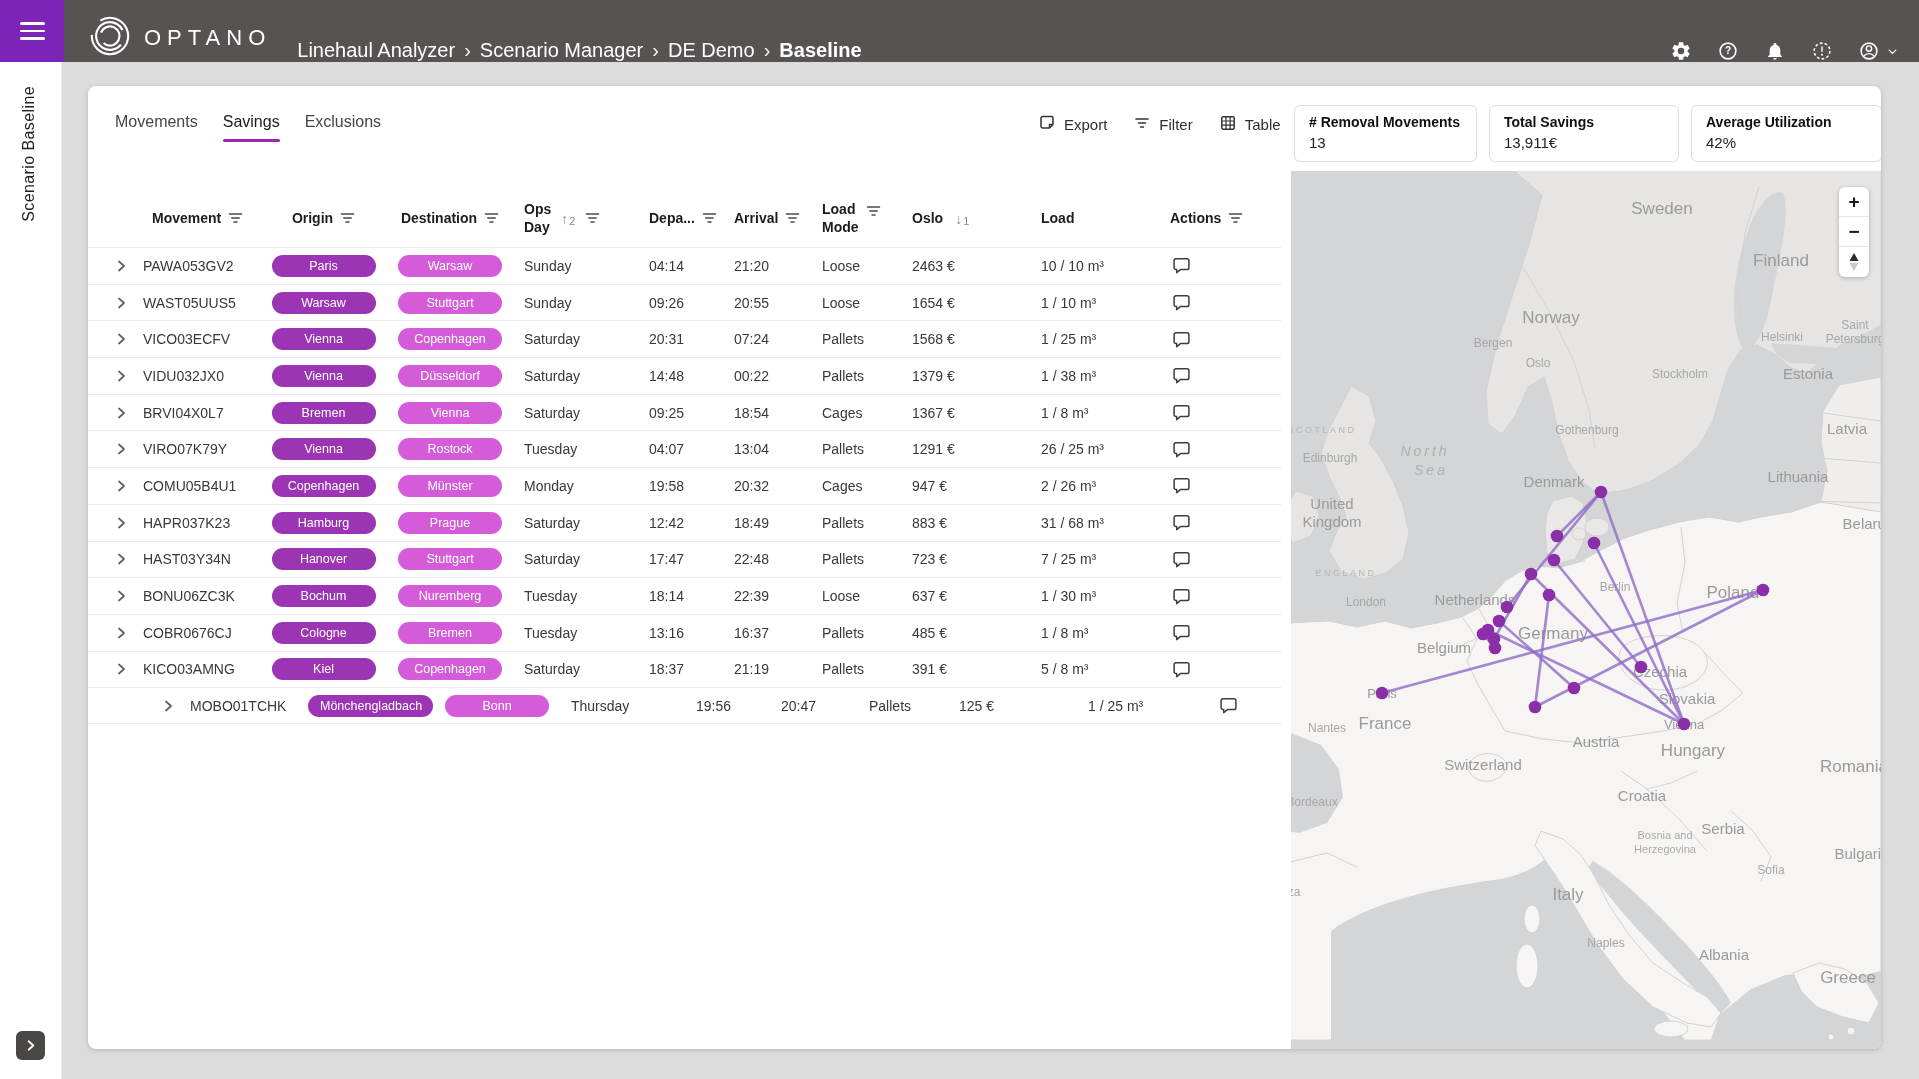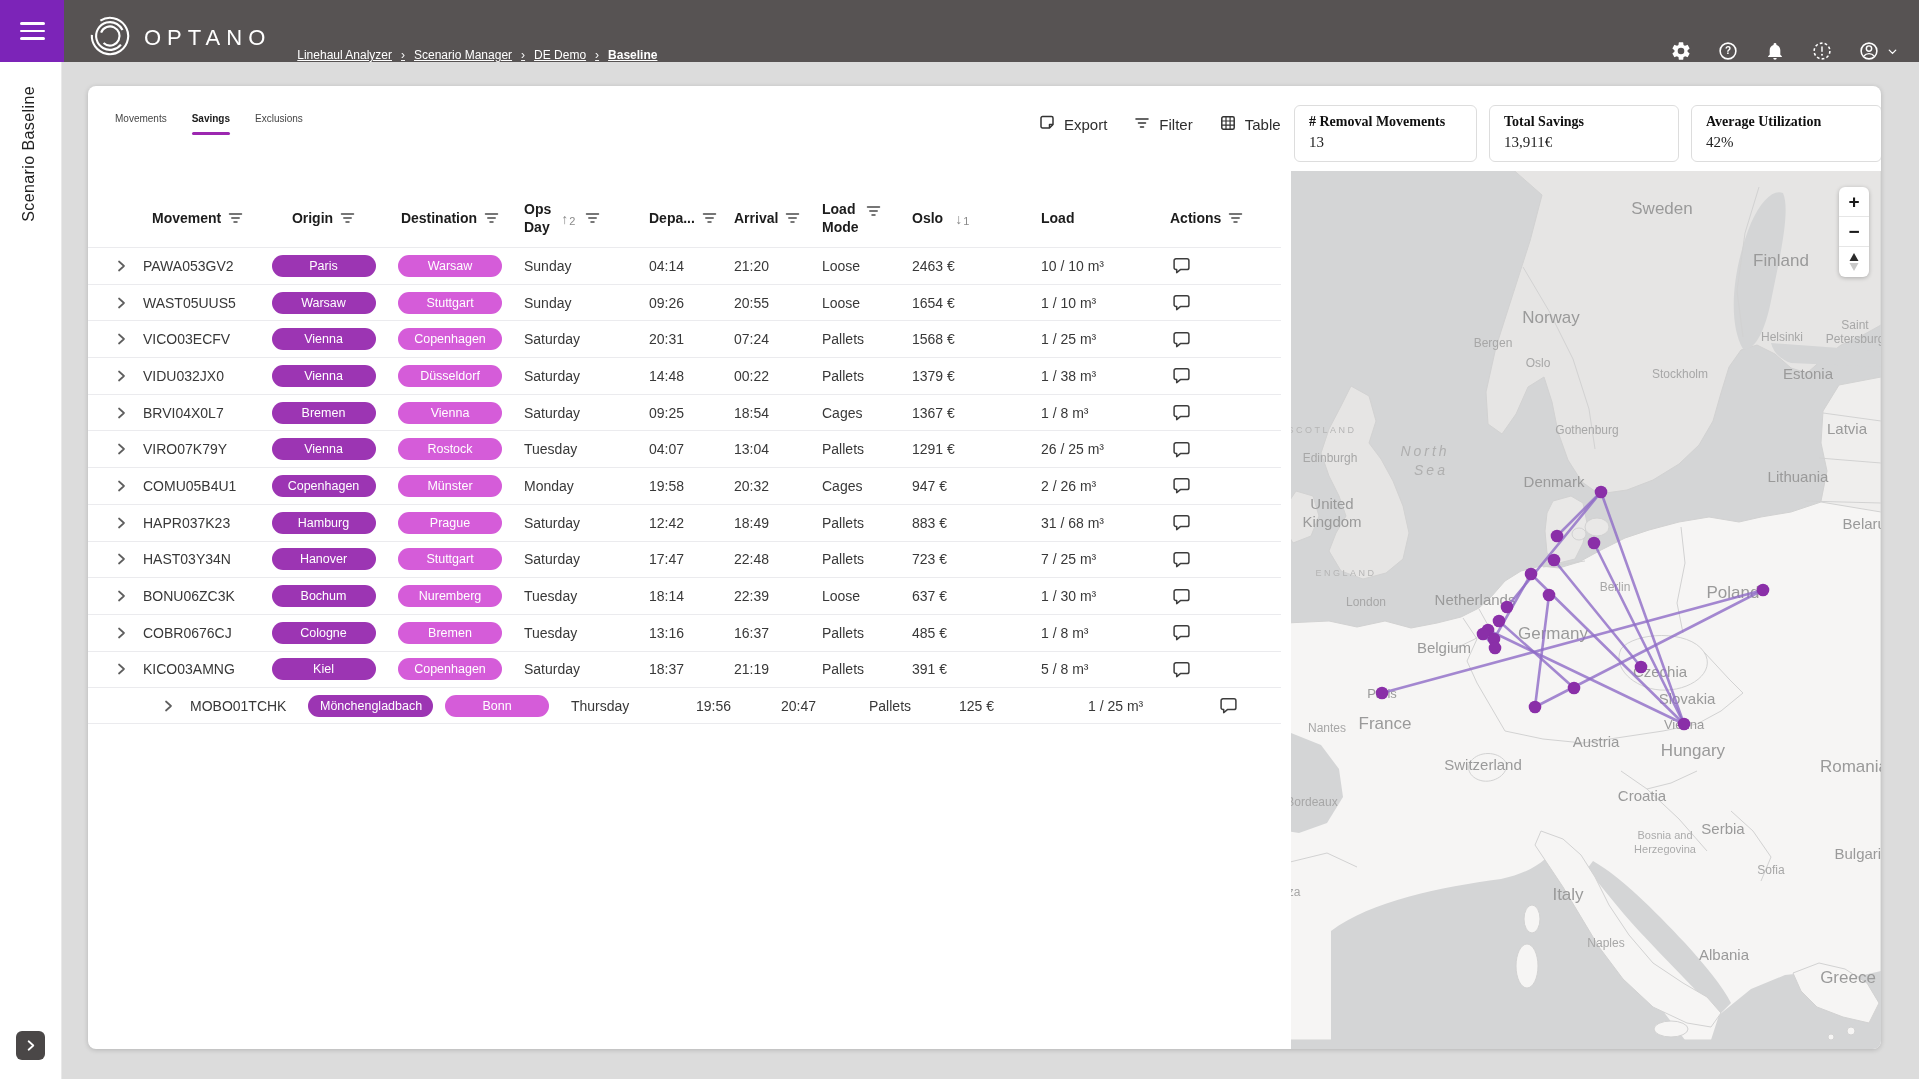--- a/index.html
+++ b/index.html
@@ -5,52 +5,52 @@
   html,body{margin:0;padding:0;width:1919px;height:1079px;overflow:hidden;
     font-family:"Liberation Sans","DejaVu Sans",sans-serif;background:#dcdcdc;position:relative;}
   *{box-sizing:border-box;}
 
   
   .topbar{position:absolute;left:0;top:0;width:1919px;height:62px;background:#575353;display:flex;align-items:flex-end;z-index:30;}
   .hamburger{width:64px;height:62px;background:#7c24b8;display:flex;flex-direction:column;justify-content:center;align-items:center;gap:5px;cursor:pointer;flex:0 0 auto;}
   .hamburger i{display:block;width:25px;height:2.6px;background:#fff;border-radius:2px;}
   .logo{display:flex;align-items:center;margin-left:24px;}
   .logo-text{color:#fff;font-size:22px;letter-spacing:6px;font-weight:400;margin-left:12px;}
-  .crumbs{color:#fff;font-size:12px;margin-left:26px;display:flex;align-items:center;white-space:nowrap;text-decoration:underline;}
+  .crumbs{color:#fff;font-size:20px;margin-left:26px;display:flex;align-items:center;white-space:nowrap;}
   .crumb-sep{margin:0 9px;opacity:.95;}
   .crumb-last{font-weight:bold;}
   .top-icons{margin-left:auto;margin-right:20px;display:flex;align-items:center;gap:25px;}
   .tico{width:22px;height:22px;display:flex;align-items:center;justify-content:center;cursor:pointer;}
   .tico svg{display:block;}
   .acct-wrap{display:flex;align-items:center;gap:5px;cursor:pointer;}
 
   
   .rail{position:absolute;left:0;top:62px;width:62px;height:1017px;background:#ffffff;border-right:1px solid #e9e9e9;z-index:20;}
   .rail-label{position:absolute;top:24px;left:20px;writing-mode:vertical-rl;transform:rotate(180deg);
     font-size:16px;font-weight:500;color:#222;letter-spacing:.4px;white-space:nowrap;}
   .expand-btn{position:absolute;left:16px;top:1031px;width:29px;height:29px;background:#4a4747;border-radius:6px;
     display:flex;align-items:center;justify-content:center;cursor:pointer;z-index:25;}
 
   
   .card{position:absolute;left:88px;top:86px;width:1793px;height:963px;background:#fff;border-radius:8px;
     box-shadow:0 1px 5px rgba(0,0,0,.18);overflow:hidden;}
 
   
   .tabs{position:absolute;left:27px;top:27px;display:flex;}
-  .tab{font-size:10px;color:#454545;margin-right:25px;padding-bottom:11px;position:relative;cursor:pointer;}
-  .tab.active{font-weight:bold;color:#1b1b1b;}
+  .tab{font-size:16px;color:#454545;margin-right:25px;padding-bottom:11px;position:relative;cursor:pointer;}
+  .tab.active{font-weight:normal;color:#1b1b1b;}
   .tab.active::after{content:"";position:absolute;left:0;right:0;bottom:0;height:3px;background:#9c27b0;border-radius:2px;}
 
   
   .toolbar{position:absolute;left:950px;top:28px;display:flex;align-items:center;gap:26px;}
   .tool-btn{display:flex;align-items:center;gap:8px;font-size:15px;color:#2e2e2e;cursor:pointer;}
 
   
   .kpis{position:absolute;left:1206px;top:19px;display:flex;gap:12px;}
-  .kpi{height:57px;border:1px solid #ddd;border-radius:6px;background:#fff;padding:8px 14px;font-family:Liberation Serif, serif;}
+  .kpi{height:57px;border:1px solid #ddd;border-radius:6px;background:#fff;padding:8px 14px;}
   .kpi-label{font-size:14px;font-weight:bold;color:#101010;white-space:nowrap;}
   .kpi-value{font-size:15px;color:#222;margin-top:4px;}
   .kpi1{width:183px;}.kpi2{width:190px;}.kpi3{width:191px;}
 
   
   .tbl{position:absolute;left:0;top:104px;width:1193px;}
   .thead,.trow{display:grid;grid-template-columns:55px 118px 125px 128px 125px 85px 88px 90px 129px 129px 113px;align-items:center;}
   .thead{height:57px;font-size:14px;font-weight:bold;color:#1c1c1c;}
   .trow{height:36.7px;border-top:1px solid #ebebee;font-size:14px;color:#383838;}
   .trow:last-child{border-bottom:1px solid #ebebee;padding-left:47px;}

